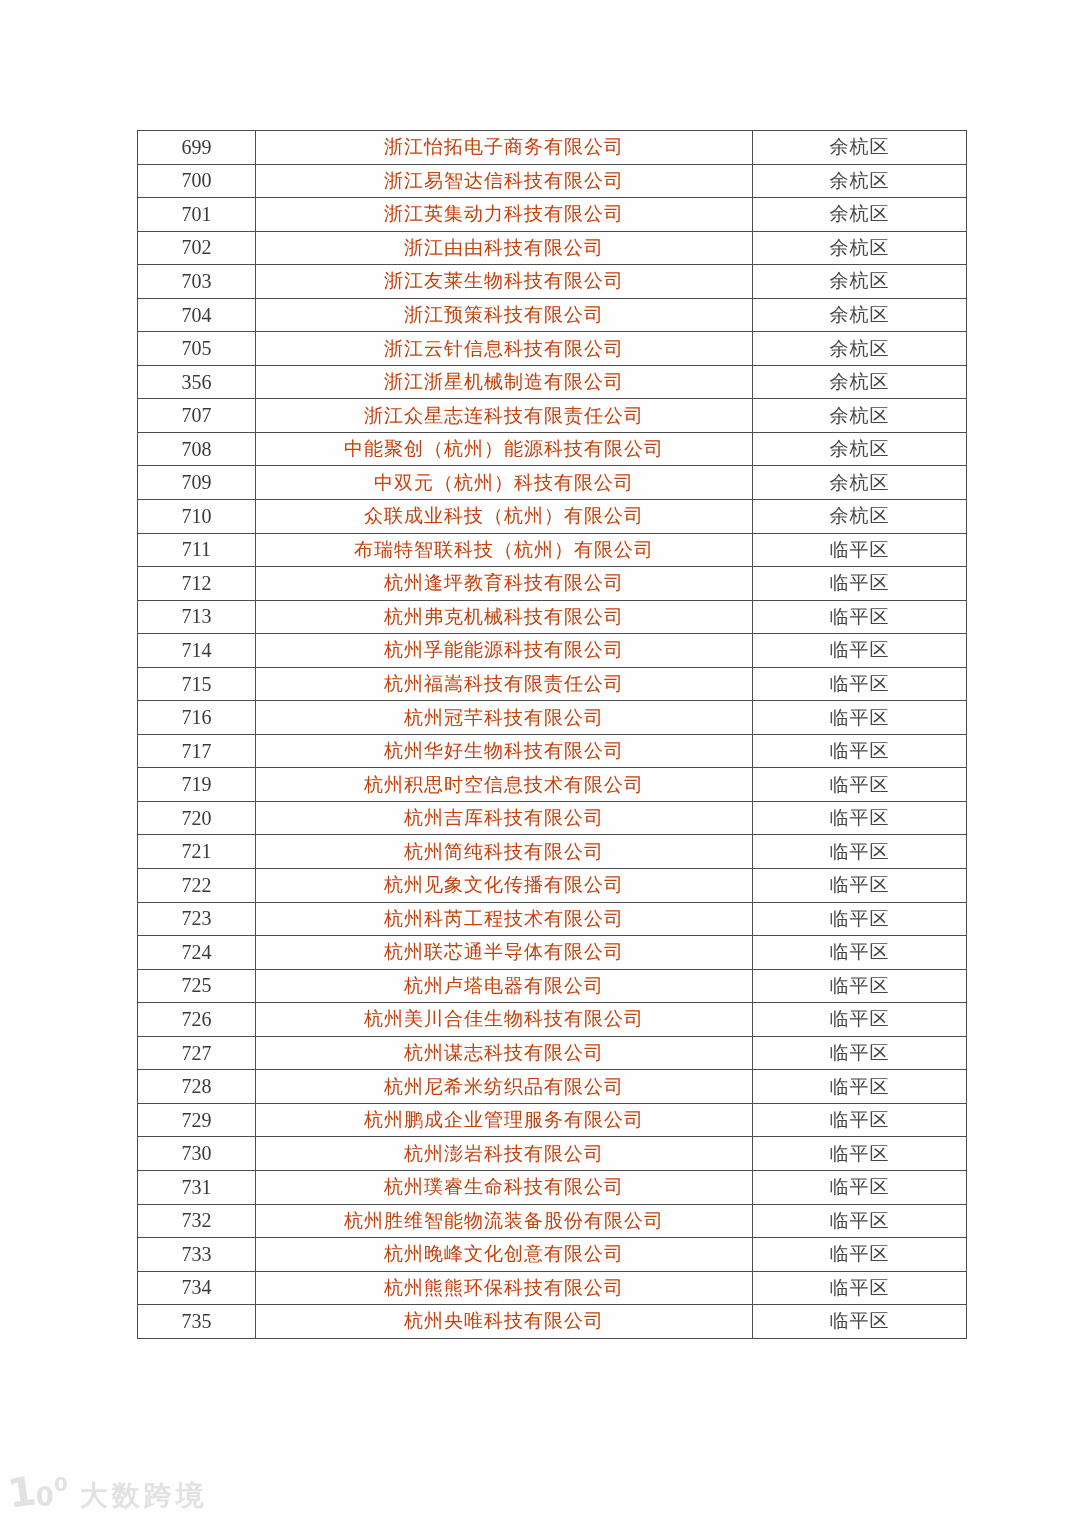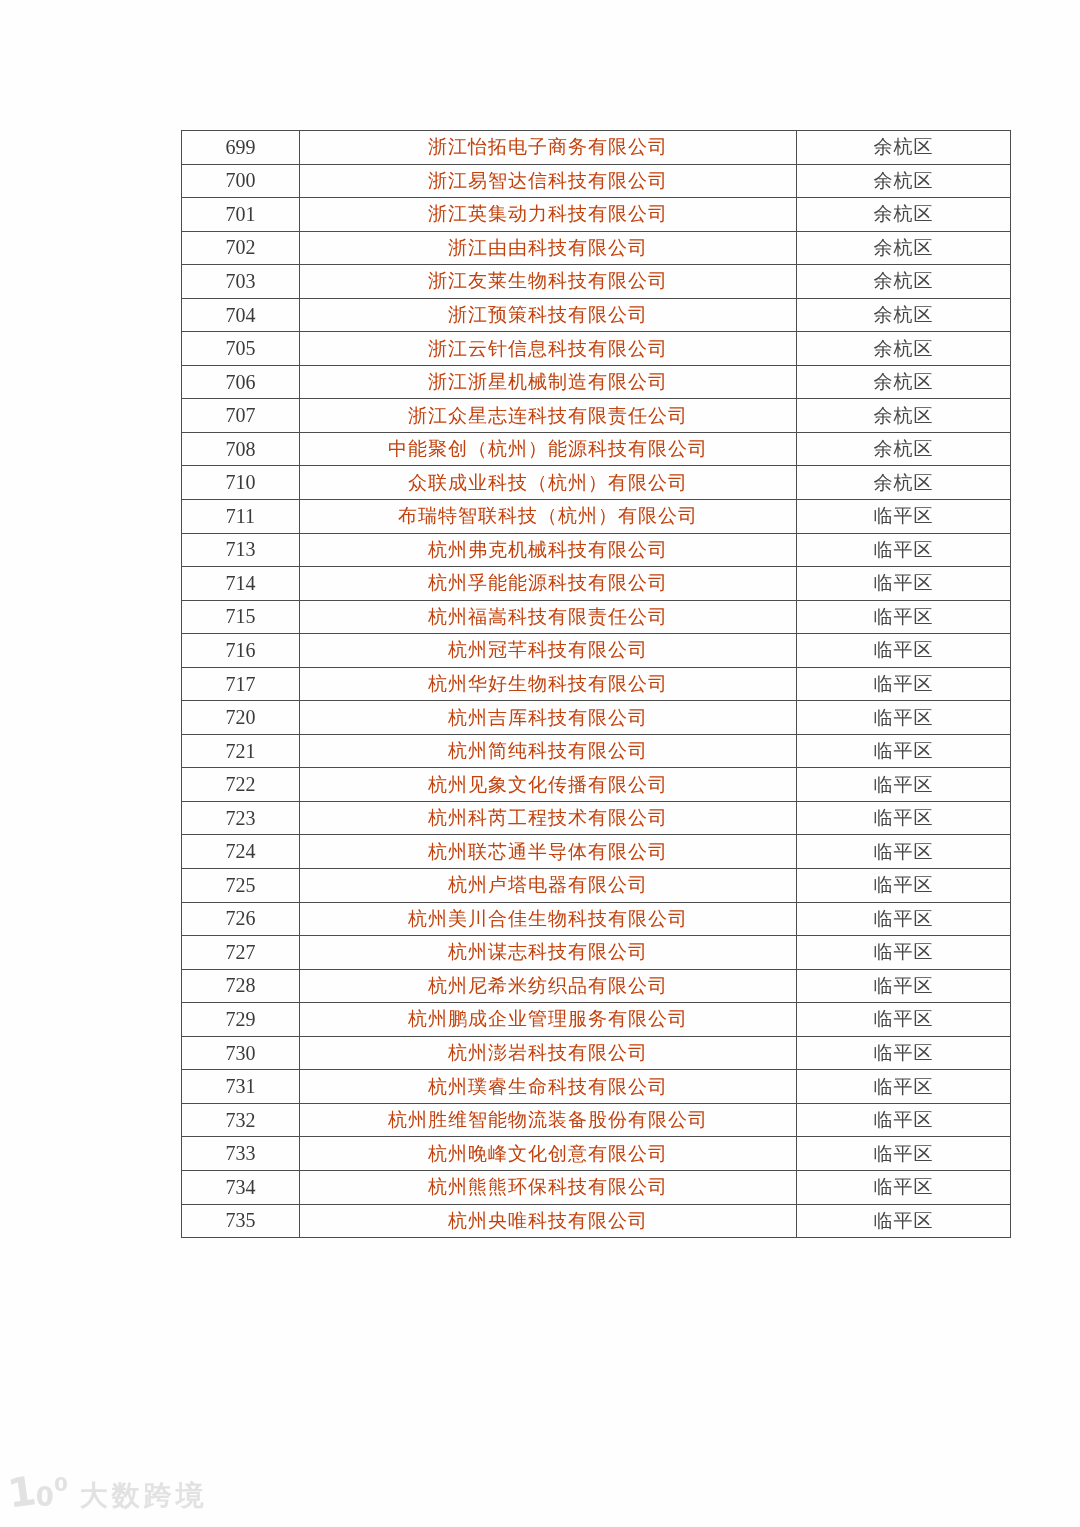--- a/index.html
+++ b/index.html
@@ -18,21 +18,20 @@
   .page {
     position: absolute;
     inset: 0;
     background: #fefefe;
   }
   .table-wrap {
     position: absolute;
     left: 137px;
     top: 130px;
     width: 804px;
-    margin-left: 44px;
   }
   table.company-table {
     border-collapse: collapse;
     table-layout: fixed;
     width: 804px;
   }
   table.company-table td {
     border: 1px solid #4d4d4d;
     height: 32.55px;
     text-align: center;
@@ -145,50 +144,60 @@
     <td class="col-district">余杭区</td>
   </tr>
 
   <tr>
     <td class="col-index">705</td>
     <td class="col-company">浙江云针信息科技有限公司</td>
     <td class="col-district">余杭区</td>
   </tr>
 
   <tr>
-    <td class="col-index">706</td>
+    <td class="col-index">356</td>
     <td class="col-company">浙江浙星机械制造有限公司</td>
     <td class="col-district">余杭区</td>
   </tr>
 
   <tr>
     <td class="col-index">707</td>
     <td class="col-company">浙江众星志连科技有限责任公司</td>
     <td class="col-district">余杭区</td>
   </tr>
 
   <tr>
     <td class="col-index">708</td>
     <td class="col-company">中能聚创（杭州）能源科技有限公司</td>
     <td class="col-district">余杭区</td>
   </tr>
 
+  <tr>
+    <td class="col-index">709</td>
+    <td class="col-company">中双元（杭州）科技有限公司</td>
+    <td class="col-district">余杭区</td>
+  </tr>
 
   <tr>
     <td class="col-index">710</td>
     <td class="col-company">众联成业科技（杭州）有限公司</td>
     <td class="col-district">余杭区</td>
   </tr>
 
   <tr>
     <td class="col-index">711</td>
     <td class="col-company">布瑞特智联科技（杭州）有限公司</td>
     <td class="col-district">临平区</td>
   </tr>
 
+  <tr>
+    <td class="col-index">712</td>
+    <td class="col-company">杭州逢坪教育科技有限公司</td>
+    <td class="col-district">临平区</td>
+  </tr>
 
   <tr>
     <td class="col-index">713</td>
     <td class="col-company">杭州弗克机械科技有限公司</td>
     <td class="col-district">临平区</td>
   </tr>
 
   <tr>
     <td class="col-index">714</td>
     <td class="col-company">杭州孚能能源科技有限公司</td>
@@ -207,20 +216,25 @@
     <td class="col-district">临平区</td>
   </tr>
 
   <tr>
     <td class="col-index">717</td>
     <td class="col-company">杭州华好生物科技有限公司</td>
     <td class="col-district">临平区</td>
   </tr>
 
 
+  <tr>
+    <td class="col-index">719</td>
+    <td class="col-company">杭州积思时空信息技术有限公司</td>
+    <td class="col-district">临平区</td>
+  </tr>
 
   <tr>
     <td class="col-index">720</td>
     <td class="col-company">杭州吉厍科技有限公司</td>
     <td class="col-district">临平区</td>
   </tr>
 
   <tr>
     <td class="col-index">721</td>
     <td class="col-company">杭州简纯科技有限公司</td>

